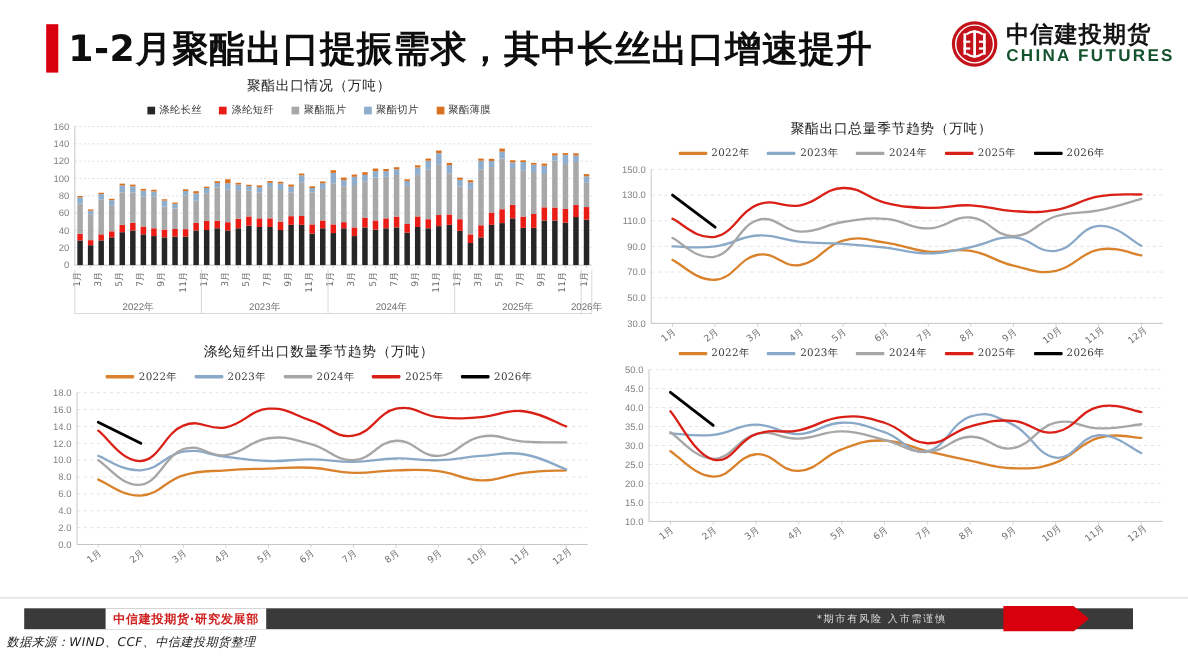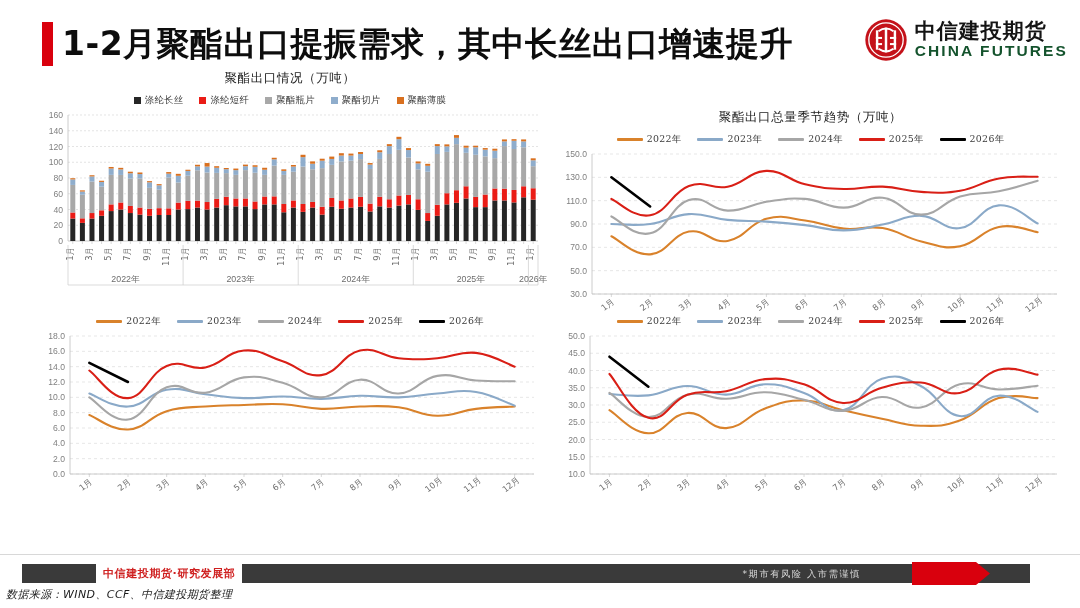--- a/index.html
+++ b/index.html
@@ -69,21 +69,21 @@
   .axis-lbl-cn {
     font-size:8.4px; fill:#6d6d6d;
     font-family:"DejaVu Sans","Liberation Sans",sans-serif;
   }
   .grp-lbl {
     font-size:8.8px; fill:#6d6d6d;
     font-family:"Liberation Sans","DejaVu Sans",sans-serif;
   }
 
   
-  .footer { position:absolute; left:0; bottom:4px; width:996px; height:50px; }
+  .footer { position:absolute; left:0; bottom:15px; width:996px; height:50px; }
   .foot-rule { position:absolute; left:0; top:0; width:1080px; height:1px; background:#d8d8d8; }
   .foot-bar {
     position:absolute; left:22px; top:10px; width:1008px; height:19px;
     background:#3a3a3a; display:flex; align-items:center;
   }
   .foot-brand {
     position:absolute; left:96px; top:10px; height:19px; line-height:19px;
     color:#cf2020; font-size:11px; font-weight:bold; letter-spacing:0.6px;
     background:#ffffff; padding:0 7px; white-space:nowrap;
     font-family:"DejaVu Sans","Liberation Sans",sans-serif;
@@ -583,20 +583,21 @@
           <text x="410.125" y="161" class="axis-lbl-cn" text-anchor="middle" transform="rotate(-38 410.125 161)">10月</text>
           <line x1="450.875" y1="148" x2="450.875" y2="151" stroke="#bfbfbf" stroke-width="0.6"></line>
           <text x="448.875" y="161" class="axis-lbl-cn" text-anchor="middle" transform="rotate(-38 448.875 161)">11月</text>
           <line x1="489.625" y1="148" x2="489.625" y2="151" stroke="#bfbfbf" stroke-width="0.6"></line>
           <text x="487.625" y="161" class="axis-lbl-cn" text-anchor="middle" transform="rotate(-38 487.625 161)">12月</text>
         </svg>
       </div>
   </div>
 
   <div class="cell cell-bl">
+    <div class="chart-title">涤纶短纤出口数量季节趋势（万吨）</div>
     <div class="legend" id="legend-c3">
         <div class="legend-item">
           <span class="lg-line" style="background: rgb(217, 130, 43);"></span>
           <span class="lg-label">2022年</span>
         </div>
         <div class="legend-item">
           <span class="lg-line" style="background: rgb(138, 169, 200);"></span>
           <span class="lg-label">2023年</span>
         </div>
         <div class="legend-item">

